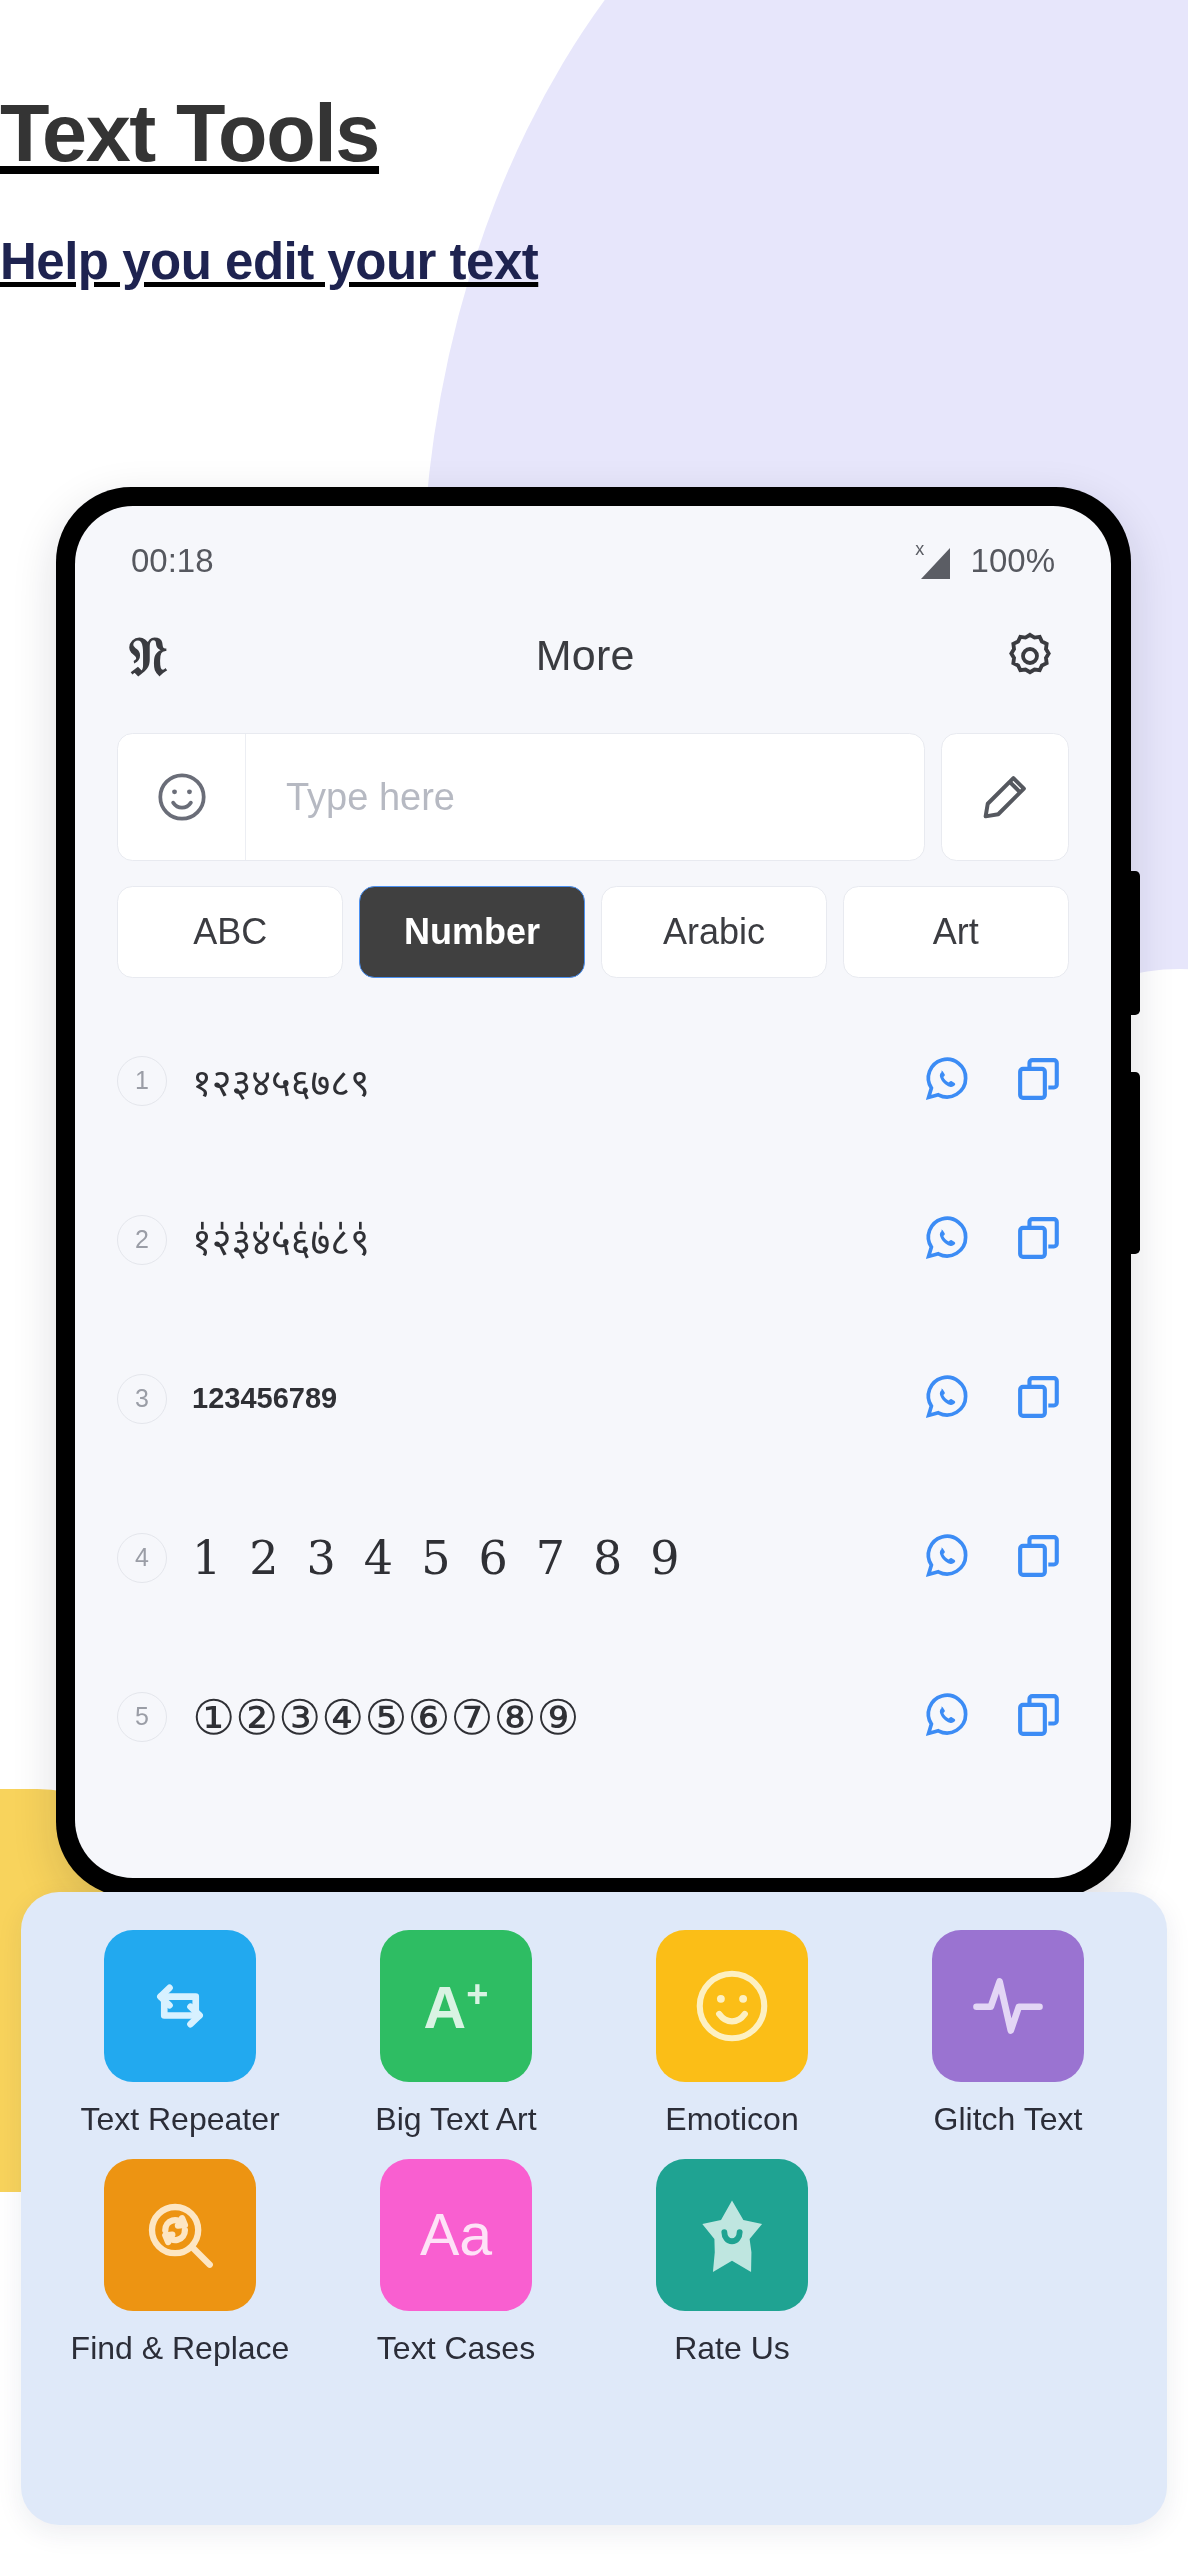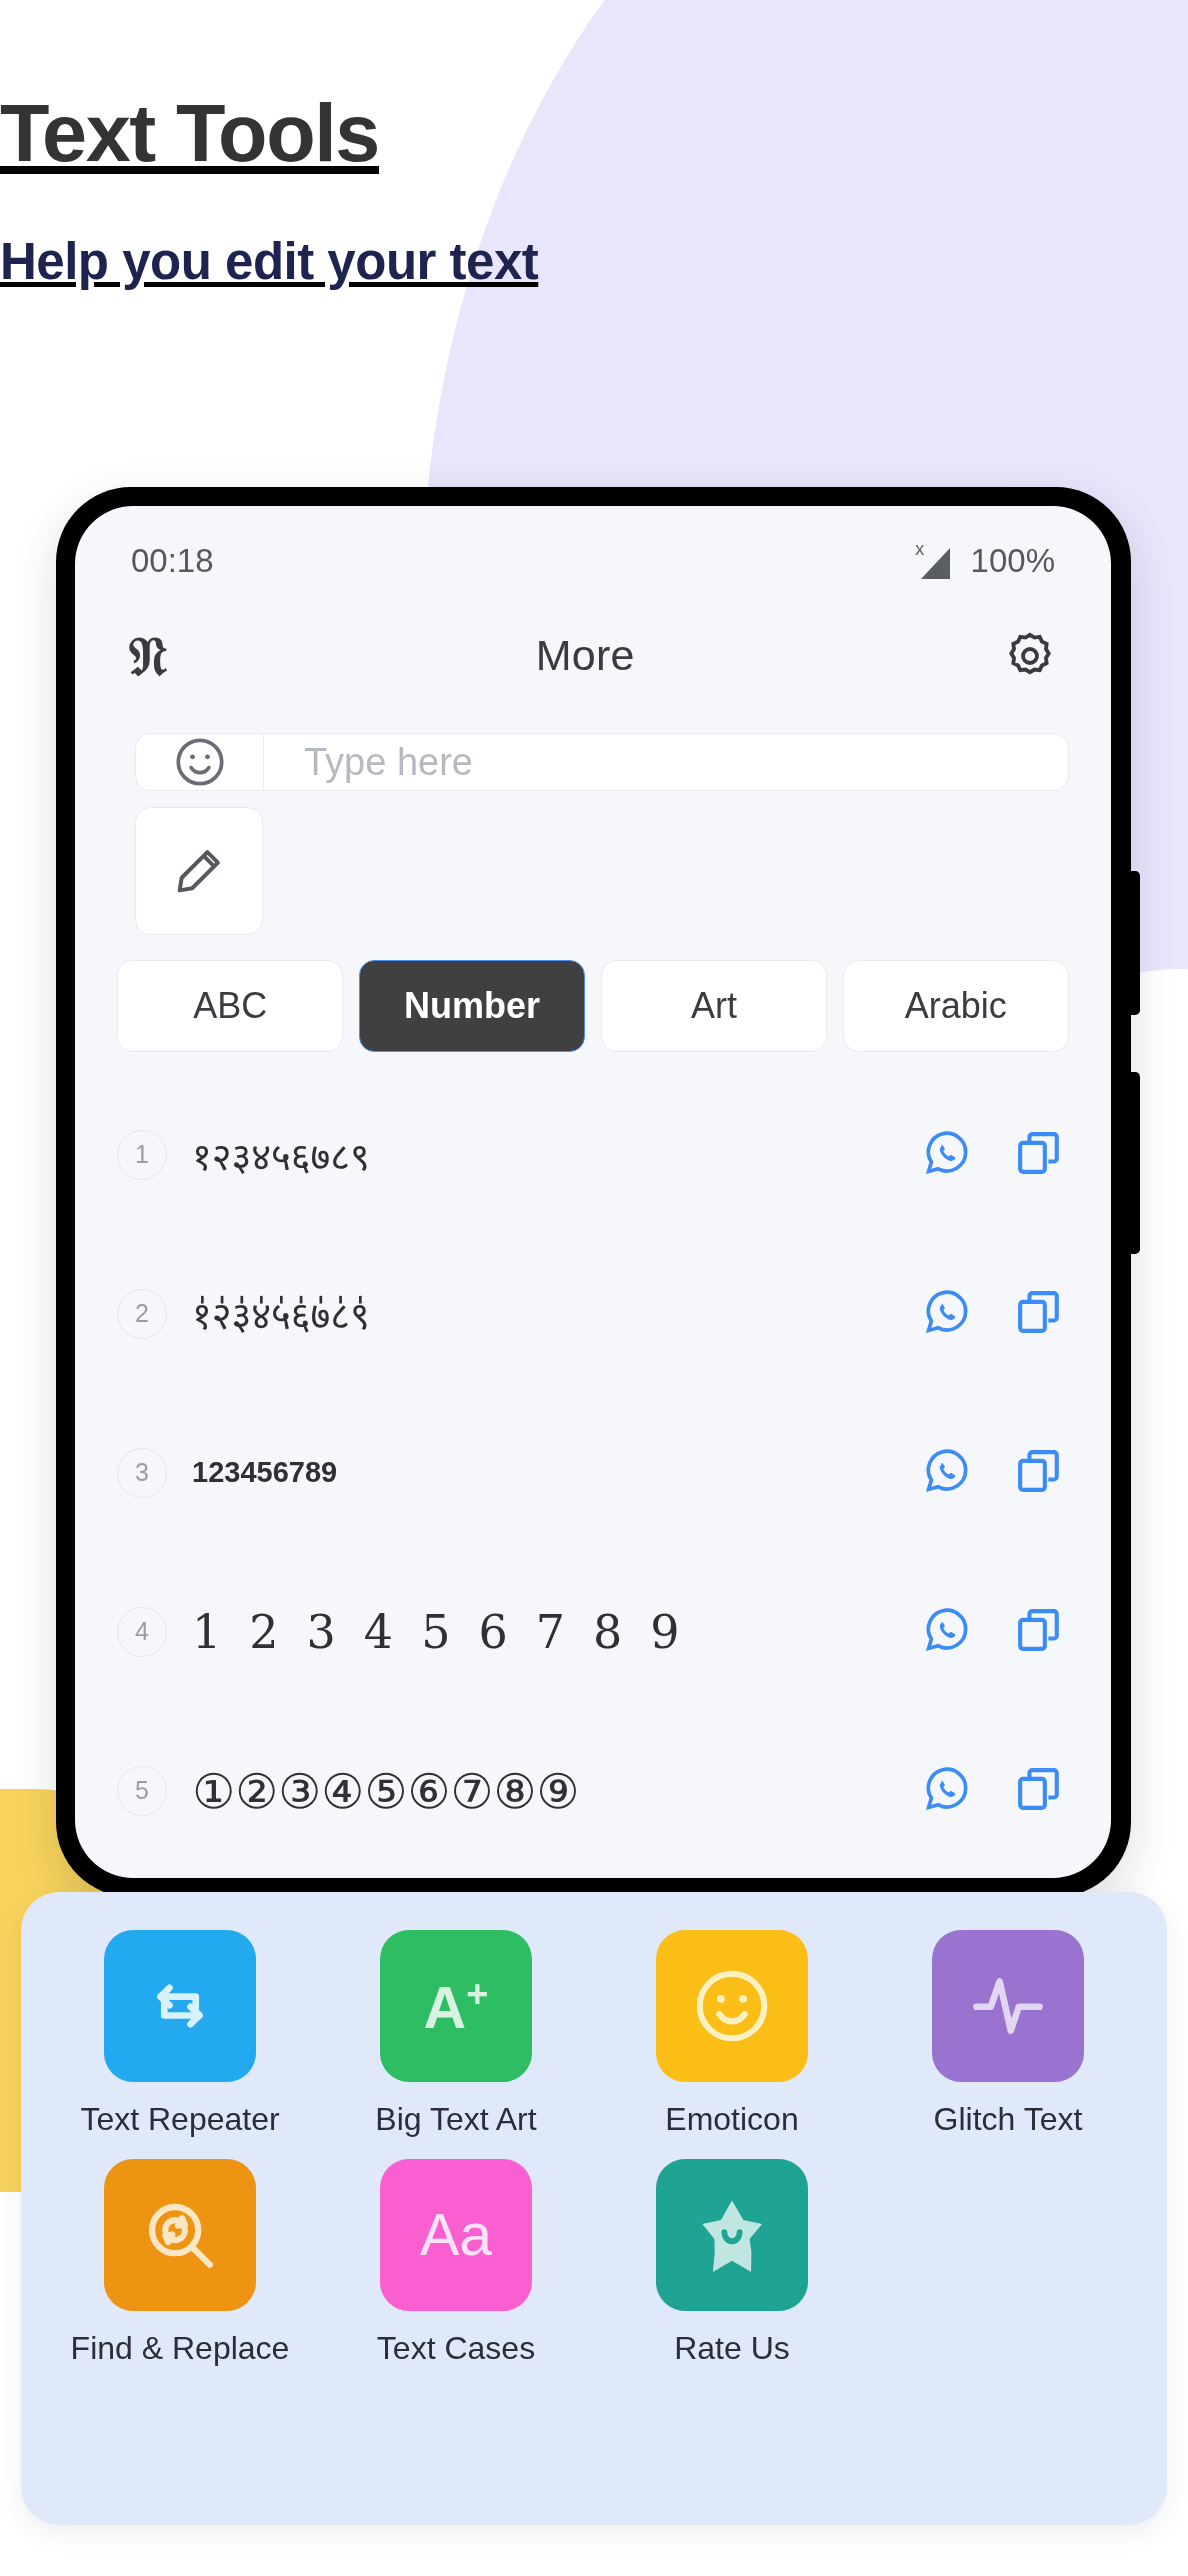--- a/index.html
+++ b/index.html
@@ -168,22 +168,21 @@
     font-size: 43px;
     color: #3a3b40;
     letter-spacing: 0.2px;
   }
   .gear { width: 54px; height: 54px; }
 
   
   .input-row {
     display: flex;
     gap: 16.3px;
-    padding: 33px 42px 0 60px;
-    flex-direction: column;
+    padding: 33px 42px 0 42px;
   }
   .input-box {
     flex: 1;
     display: flex;
     align-items: center;
     height: 128px;
     background: #ffffff;
     border: 1.9px solid #e8eaf0;
     border-radius: 15.4px;
   }
@@ -376,22 +375,22 @@
           <svg viewBox="0 0 24 24" width="56" height="56" fill="none" stroke="#55585f" stroke-width="1.7" stroke-linejoin="round">
             <path d="M15.6 3.9l4.5 4.5-11 11-5.4.9.9-5.4z"></path>
             <path d="M14 5.5l4.5 4.5"></path>
           </svg>
         </div>
       </div>
 
       <div class="tabs">
         <div class="tab">ABC</div>
         <div class="tab active">Number</div>
+        <div class="tab">Arabic</div>
         <div class="tab">Art</div>
-        <div class="tab">Arabic</div>
       </div>
 
       <div class="rows">
 
         <div class="row">
           <div class="row-index">1</div>
           <div class="row-text rt-deva">१२३४५६७८९</div>
           <div class="row-actions">
             <span>
               <svg viewBox="0 0 24 24" width="52" height="52" fill="none" stroke="#3c8cf5" stroke-width="1.7" stroke-linecap="round">

